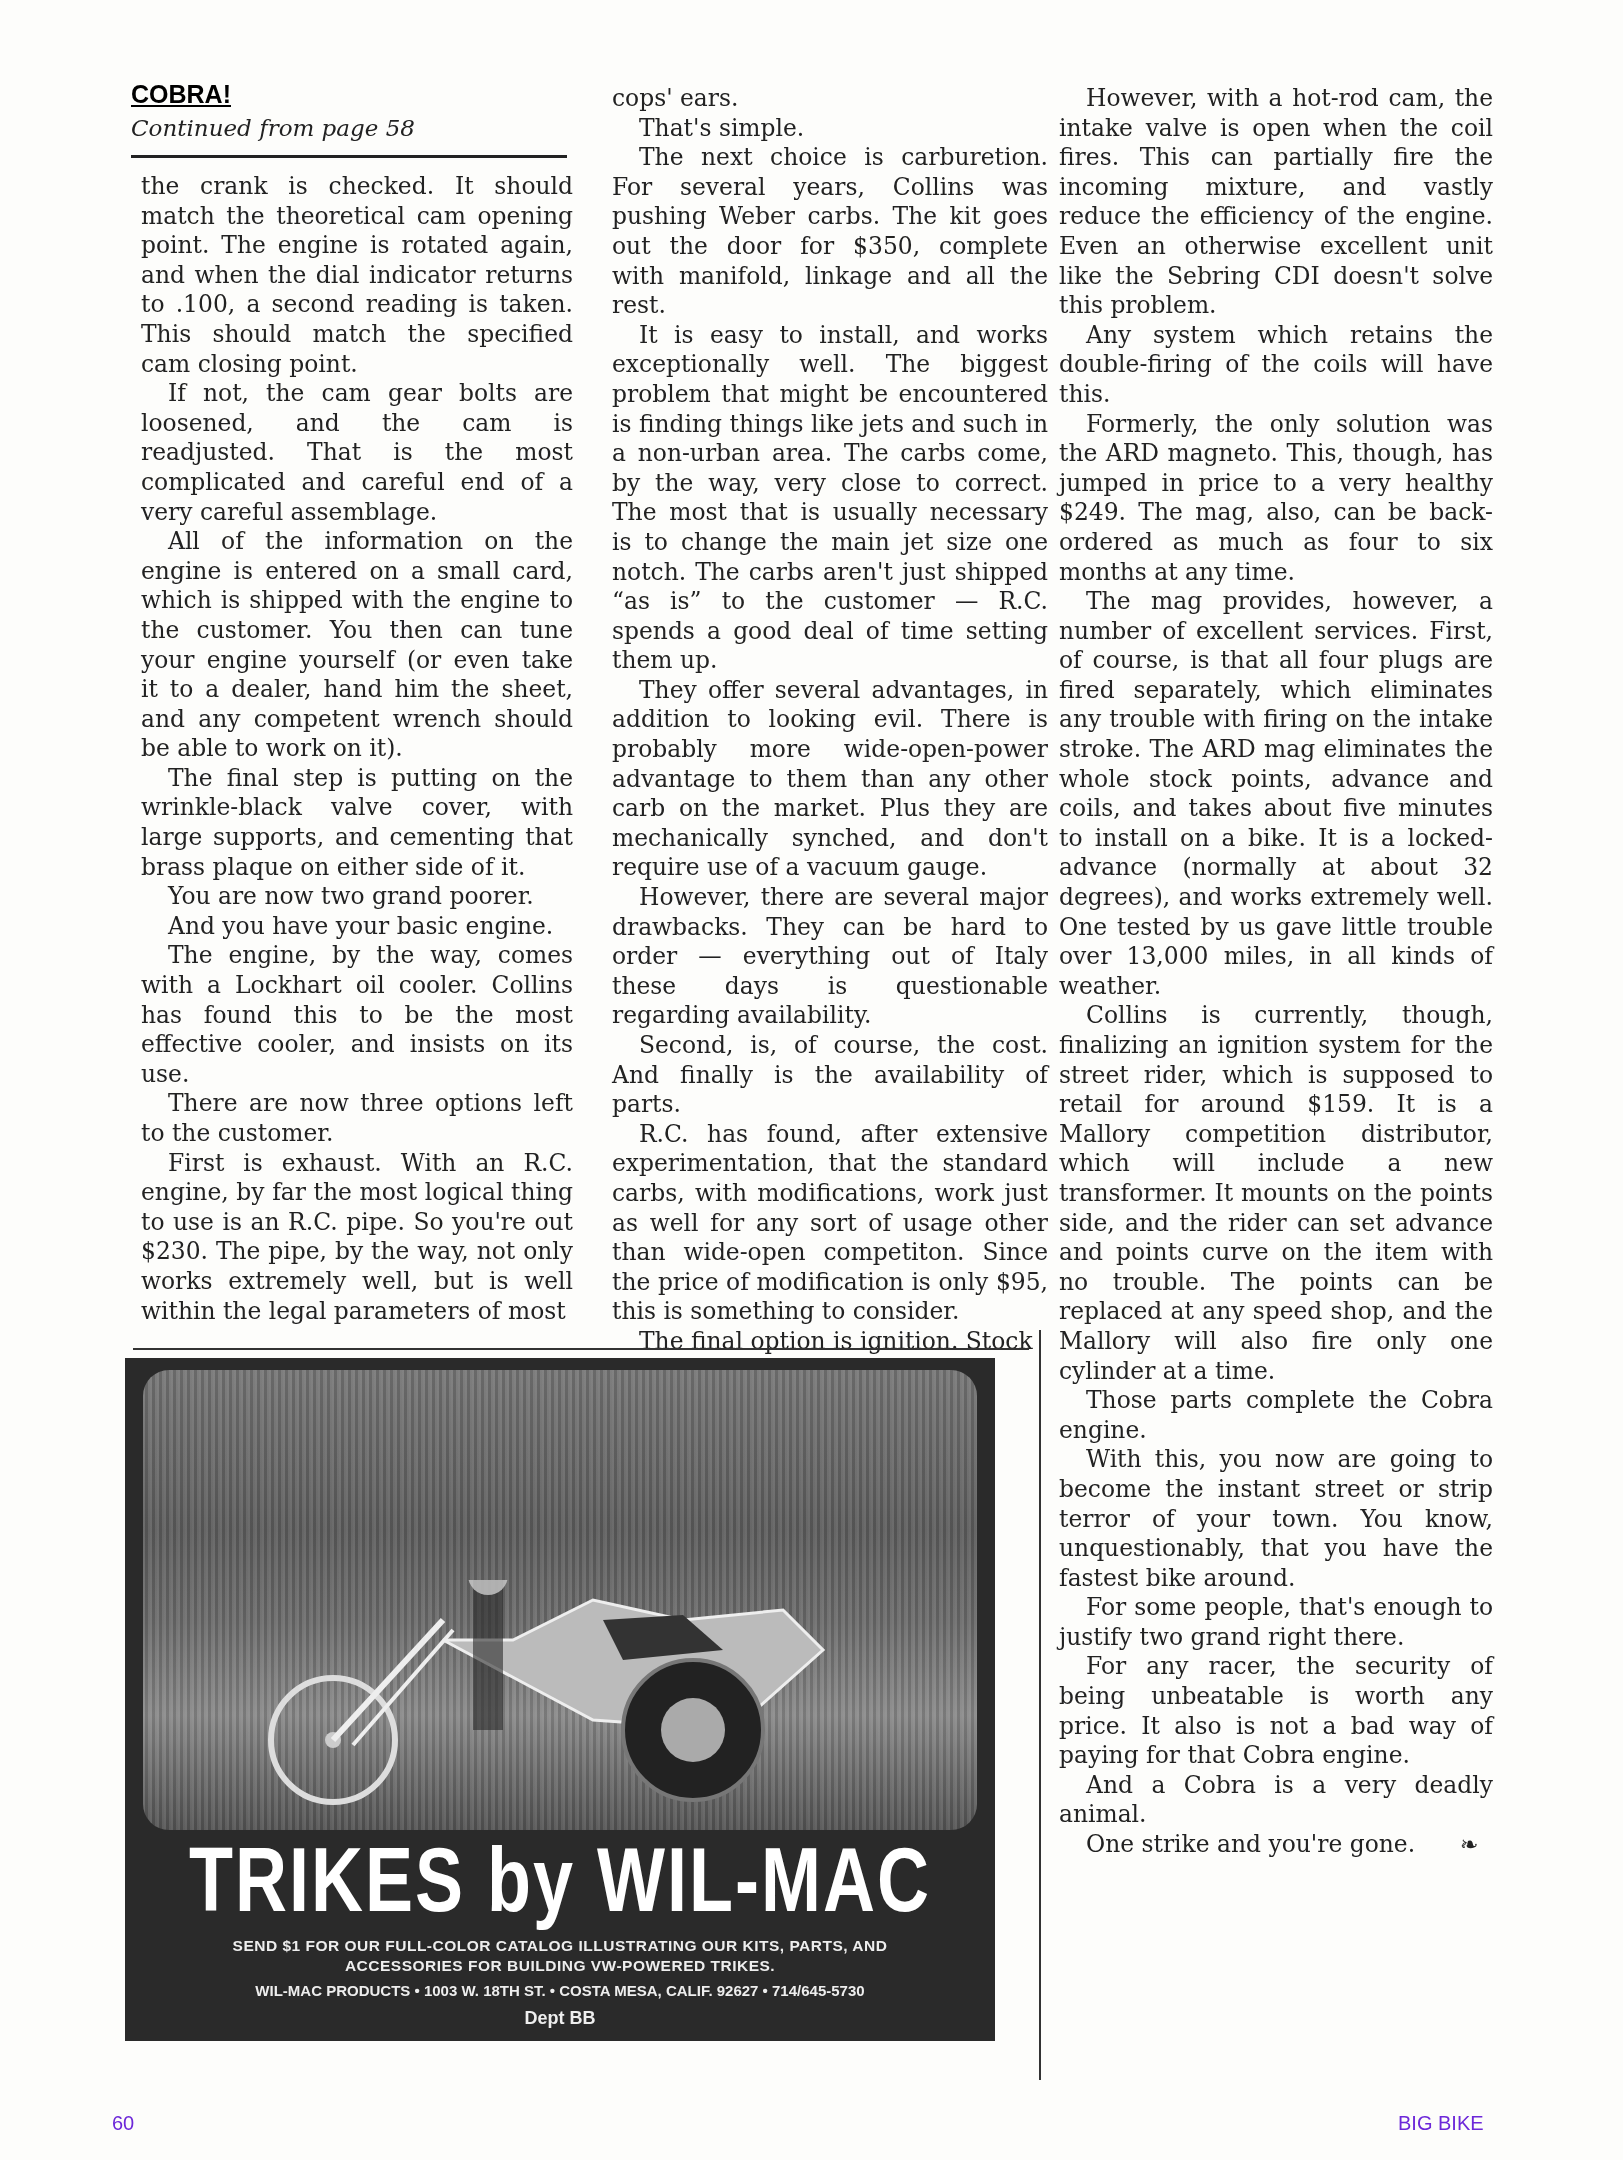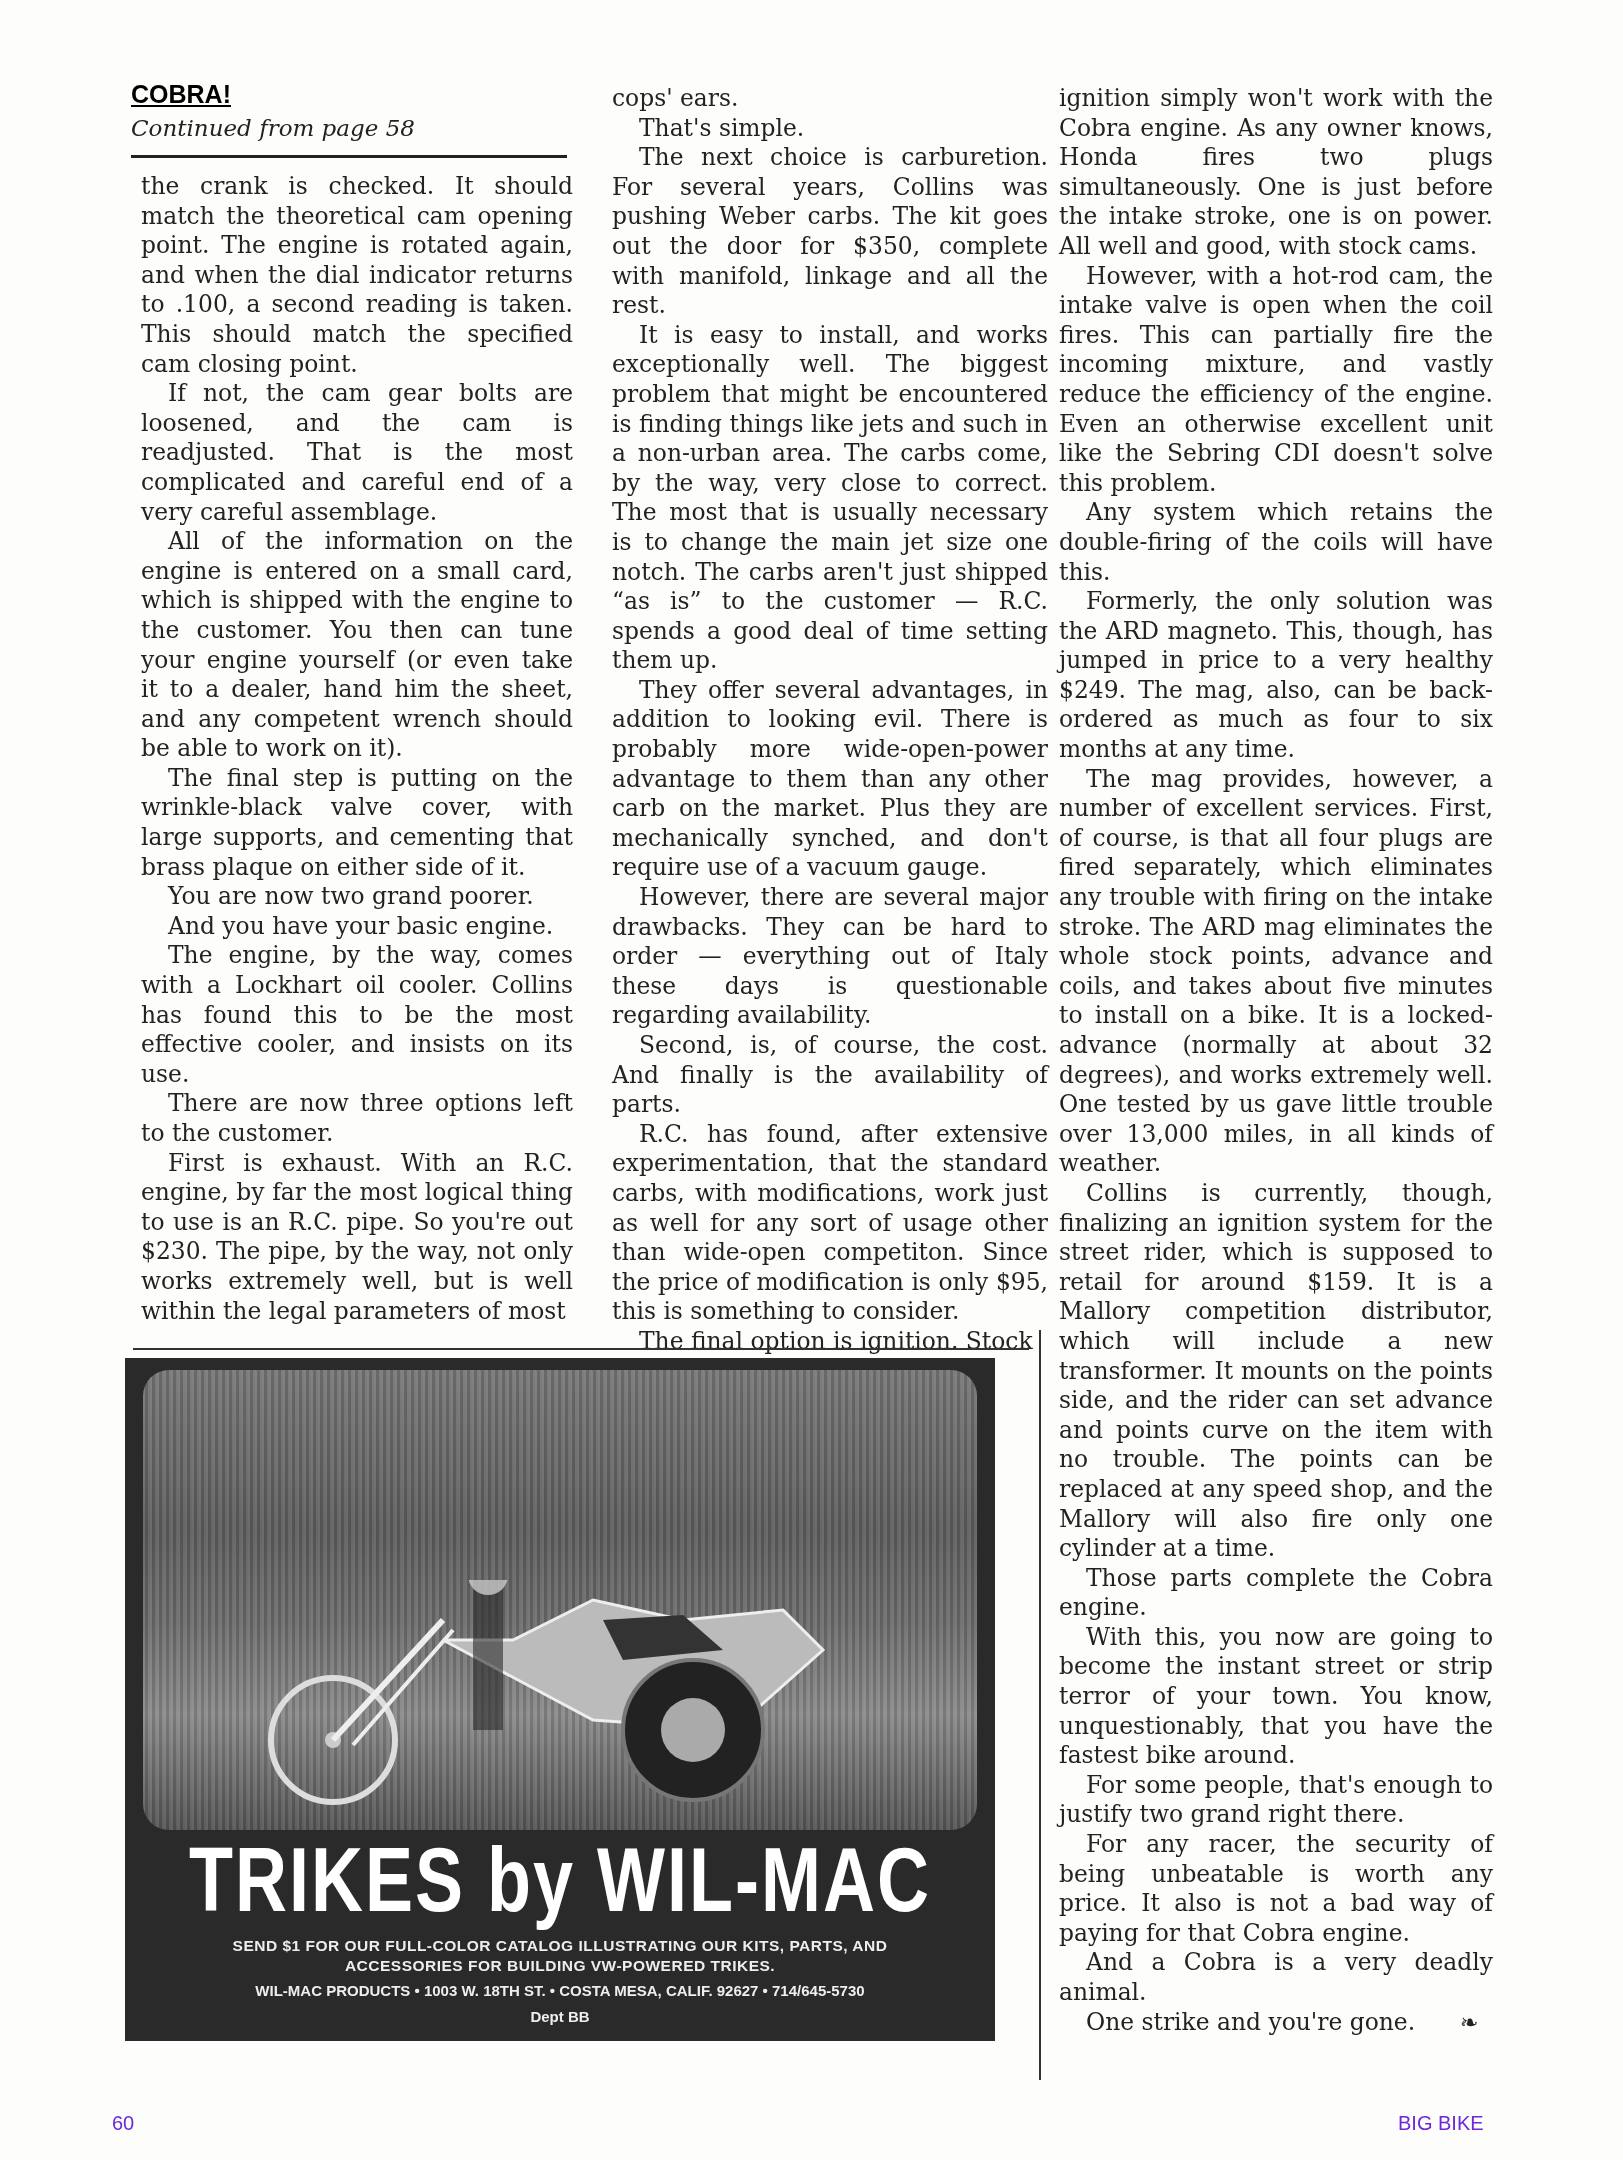--- a/index.html
+++ b/index.html
@@ -20,21 +20,21 @@
   .photo { position:absolute; left:18px; top:12px; width:834px; height:460px; border-radius:26px;
     background: linear-gradient(180deg,#777 0%,#5e5e5e 35%,#6d6d6d 55%,#8a8a8a 75%,#555 100%); overflow:hidden; }
   .grass { position:absolute; left:0; top:0; width:100%; height:100%;
     background: repeating-linear-gradient(90deg, rgba(255,255,255,0.08) 0 2px, rgba(0,0,0,0.12) 2px 5px, rgba(255,255,255,0.05) 5px 7px); }
   .trike { position:absolute; left:120px; top:210px; width:620px; height:230px; }
   .ad-head { position:absolute; left:0; top:470px; width:100%; text-align:center; color:#fff;
     font-family:"Liberation Sans", sans-serif; font-weight:bold; font-size:72px; letter-spacing:2px; transform:scaleY(1.25); transform-origin:top; }
   .ad-line { position:absolute; left:0; width:100%; text-align:center; color:#eee; font-family:"Liberation Sans", sans-serif; font-weight:bold; }
   .l1 { top:578px; font-size:15.5px; line-height:20px; letter-spacing:0.5px; }
   .l3 { top:624px; font-size:15px; }
-  .l4 { top:650px; font-size:15px; }
+  .l4 { top:650px; font-size:18px; }
   .folio { position:absolute; top:2112px; font-family:"Liberation Sans", sans-serif; font-size:20px; color:#6d28d9; }
   .logo-mark { display:inline-block; font-size:22px; margin-left:18px; }
 </style>
 </head>
 <body>
 
 <div class="head">
   <div class="title">COBRA!</div>
   <div class="sub">Continued from page 58</div>
   <div class="rule"></div>
@@ -56,21 +56,20 @@
     <p>That's simple.</p>
     <p>The next choice is carburetion. For several years, Collins was pushing Weber carbs. The kit goes out the door for $350, complete with manifold, linkage and all the rest.</p>
     <p>It is easy to install, and works exceptionally well. The biggest problem that might be encountered is finding things like jets and such in a non-urban area. The carbs come, by the way, very close to correct. The most that is usually necessary is to change the main jet size one notch. The carbs aren't just shipped “as is” to the customer — R.C. spends a good deal of time setting them up.</p>
     <p>They offer several advantages, in addition to looking evil. There is probably more wide-open-power advantage to them than any other carb on the market. Plus they are mechanically synched, and don't require use of a vacuum gauge.</p>
     <p>However, there are several major drawbacks. They can be hard to order — everything out of Italy these days is questionable regarding availability.</p>
     <p>Second, is, of course, the cost. And finally is the availability of parts.</p>
     <p>R.C. has found, after extensive experimentation, that the standard carbs, with modifications, work just as well for any sort of usage other than wide-open competiton. Since the price of modification is only $95, this is something to consider.</p>
     <p>The final option is ignition. Stock</p>
   </div>
 <div class="col" id="c3">
-    <p class="noind">ignition simply won't work with the Cobra engine. As any owner knows, Honda fires two plugs simultaneously. One is just before the intake stroke, one is on power. All well and good, with stock cams.</p>
     <p>However, with a hot-rod cam, the intake valve is open when the coil fires. This can partially fire the incoming mixture, and vastly reduce the efficiency of the engine. Even an otherwise excellent unit like the Sebring CDI doesn't solve this problem.</p>
     <p>Any system which retains the double-firing of the coils will have this.</p>
     <p>Formerly, the only solution was the ARD magneto. This, though, has jumped in price to a very healthy $249. The mag, also, can be back-ordered as much as four to six months at any time.</p>
     <p>The mag provides, however, a number of excellent services. First, of course, is that all four plugs are fired separately, which eliminates any trouble with firing on the intake stroke. The ARD mag eliminates the whole stock points, advance and coils, and takes about five minutes to install on a bike. It is a locked-advance (normally at about 32 degrees), and works extremely well. One tested by us gave little trouble over 13,000 miles, in all kinds of weather.</p>
     <p>Collins is currently, though, finalizing an ignition system for the street rider, which is supposed to retail for around $159. It is a Mallory competition distributor, which will include a new transformer. It mounts on the points side, and the rider can set advance and points curve on the item with no trouble. The points can be replaced at any speed shop, and the Mallory will also fire only one cylinder at a time.</p>
     <p>Those parts complete the Cobra engine.</p>
     <p>With this, you now are going to become the instant street or strip terror of your town. You know, unquestionably, that you have the fastest bike around.</p>
     <p>For some people, that's enough to justify two grand right there.</p>
     <p>For any racer, the security of being unbeatable is worth any price. It also is not a bad way of paying for that Cobra engine.</p>
     <p>And a Cobra is a very deadly animal.</p>

